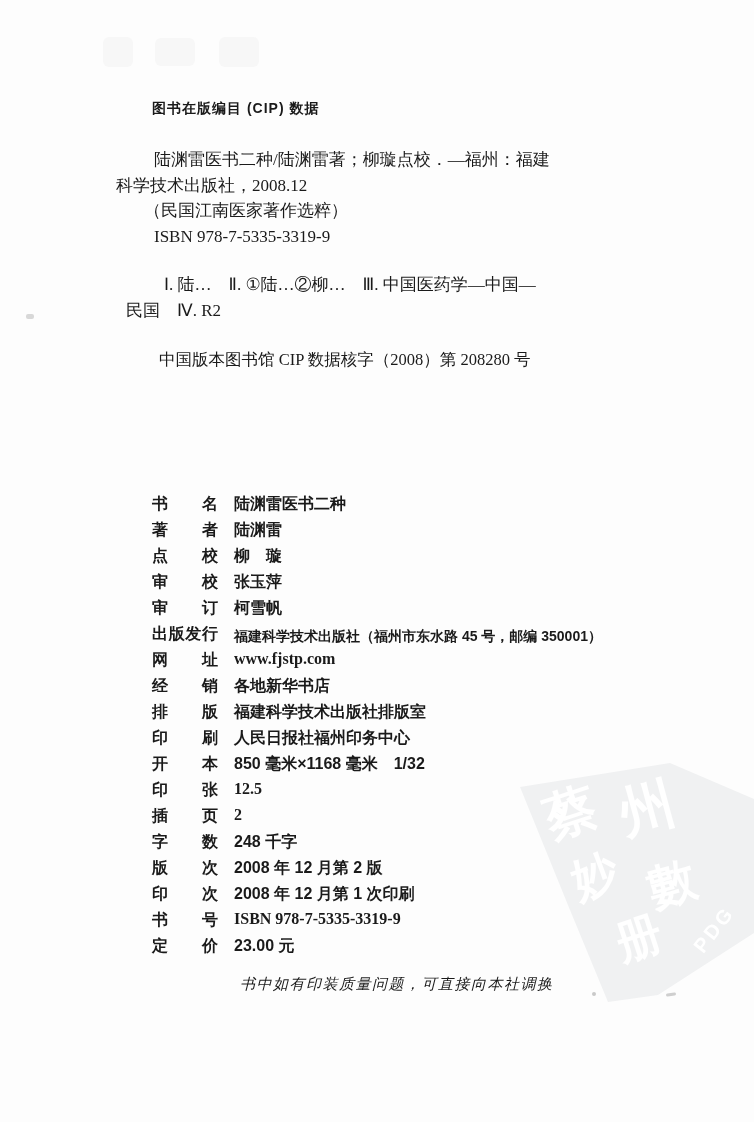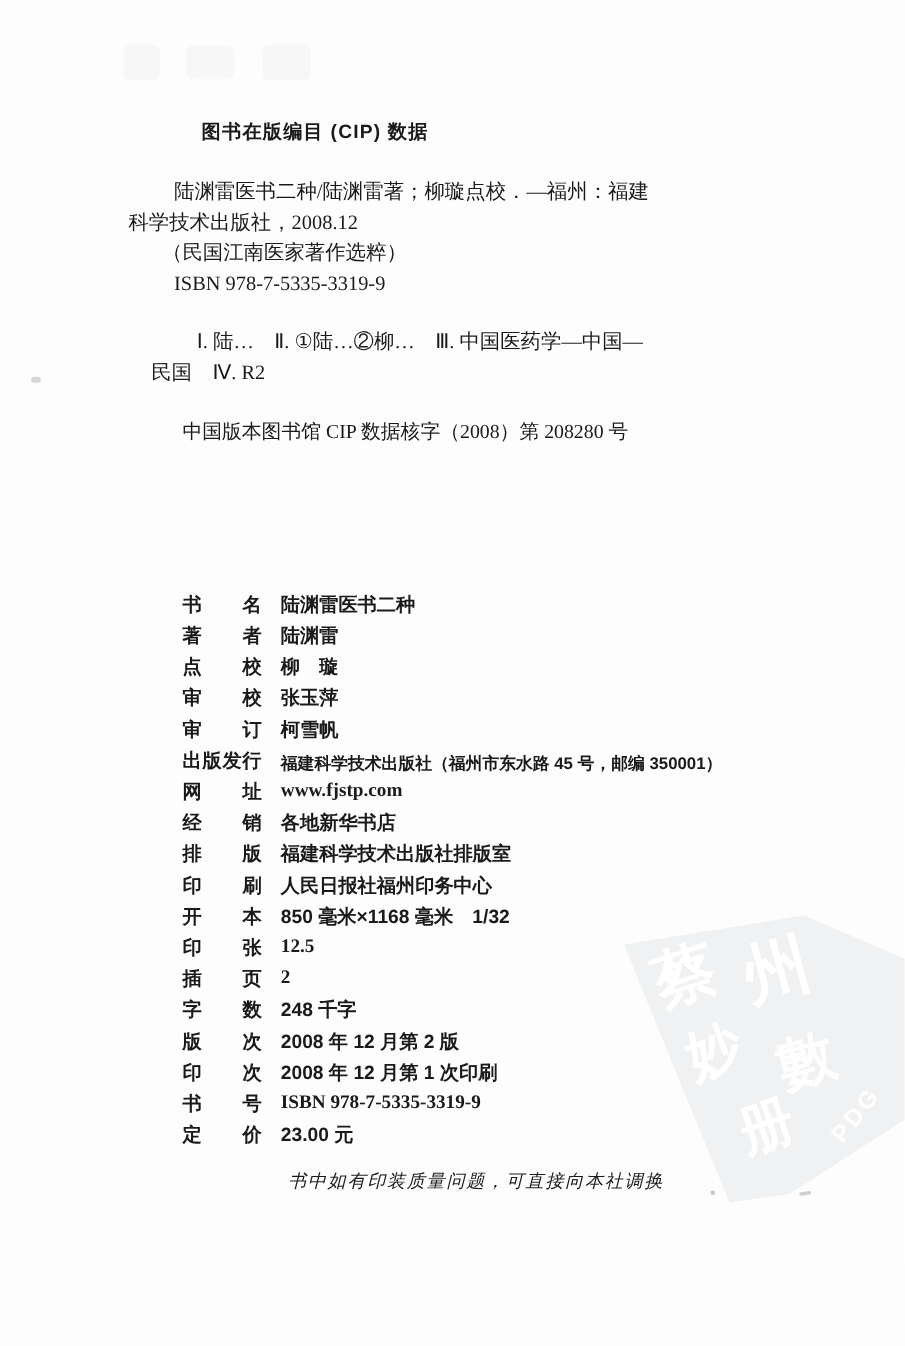--- a/index.html
+++ b/index.html
@@ -5,26 +5,26 @@
   html,body{margin:0;padding:0;background:#ffffff;}
   .page{
     position:relative;width:754px;height:1122px;background:#fdfdfd;
     overflow:hidden;color:#1a1a1a;
     font-family:"Liberation Serif", serif;
   }
   .heiti{font-family:"Liberation Sans", sans-serif;font-weight:bold;}
   .song{font-family:"Liberation Serif", serif;}
   .kai{font-family:"Liberation Serif", serif;font-style:italic;}
 
-  .cip-header{position:absolute;left:168px;top:100px;font-size:16px;letter-spacing:1px;}
-  .cip-desc{position:absolute;left:107px;top:147px;width:540px;font-size:17px;line-height:25.6px;}
+  .cip-header{position:absolute;left:152px;top:100px;font-size:14px;letter-spacing:1px;}
+  .cip-desc{position:absolute;left:116px;top:147px;width:540px;font-size:17px;line-height:25.6px;}
   .indent-lg{text-indent:38px;}
   .indent-md{text-indent:28px;}
   .classification{position:absolute;left:114px;top:272px;width:540px;font-size:17px;line-height:26px;margin-left:12px;}
-  .cip-record{position:absolute;left:152px;top:349px;font-size:16.5px;}
+  .cip-record{position:absolute;left:159px;top:349px;font-size:16.5px;}
 
   .colophon{position:absolute;left:0;top:494px;width:754px;}
   .row{display:flex;align-items:flex-start;height:26px;}
   .label{
     margin-left:152px;width:66px;flex:0 0 66px;
     display:flex;justify-content:space-between;
     font-family:"Liberation Sans", sans-serif;font-weight:bold;font-size:16px;
   }
   .value{margin-left:16px;font-size:16px;}
   .v-cjk{font-family:"Liberation Sans", sans-serif;font-weight:600;}

